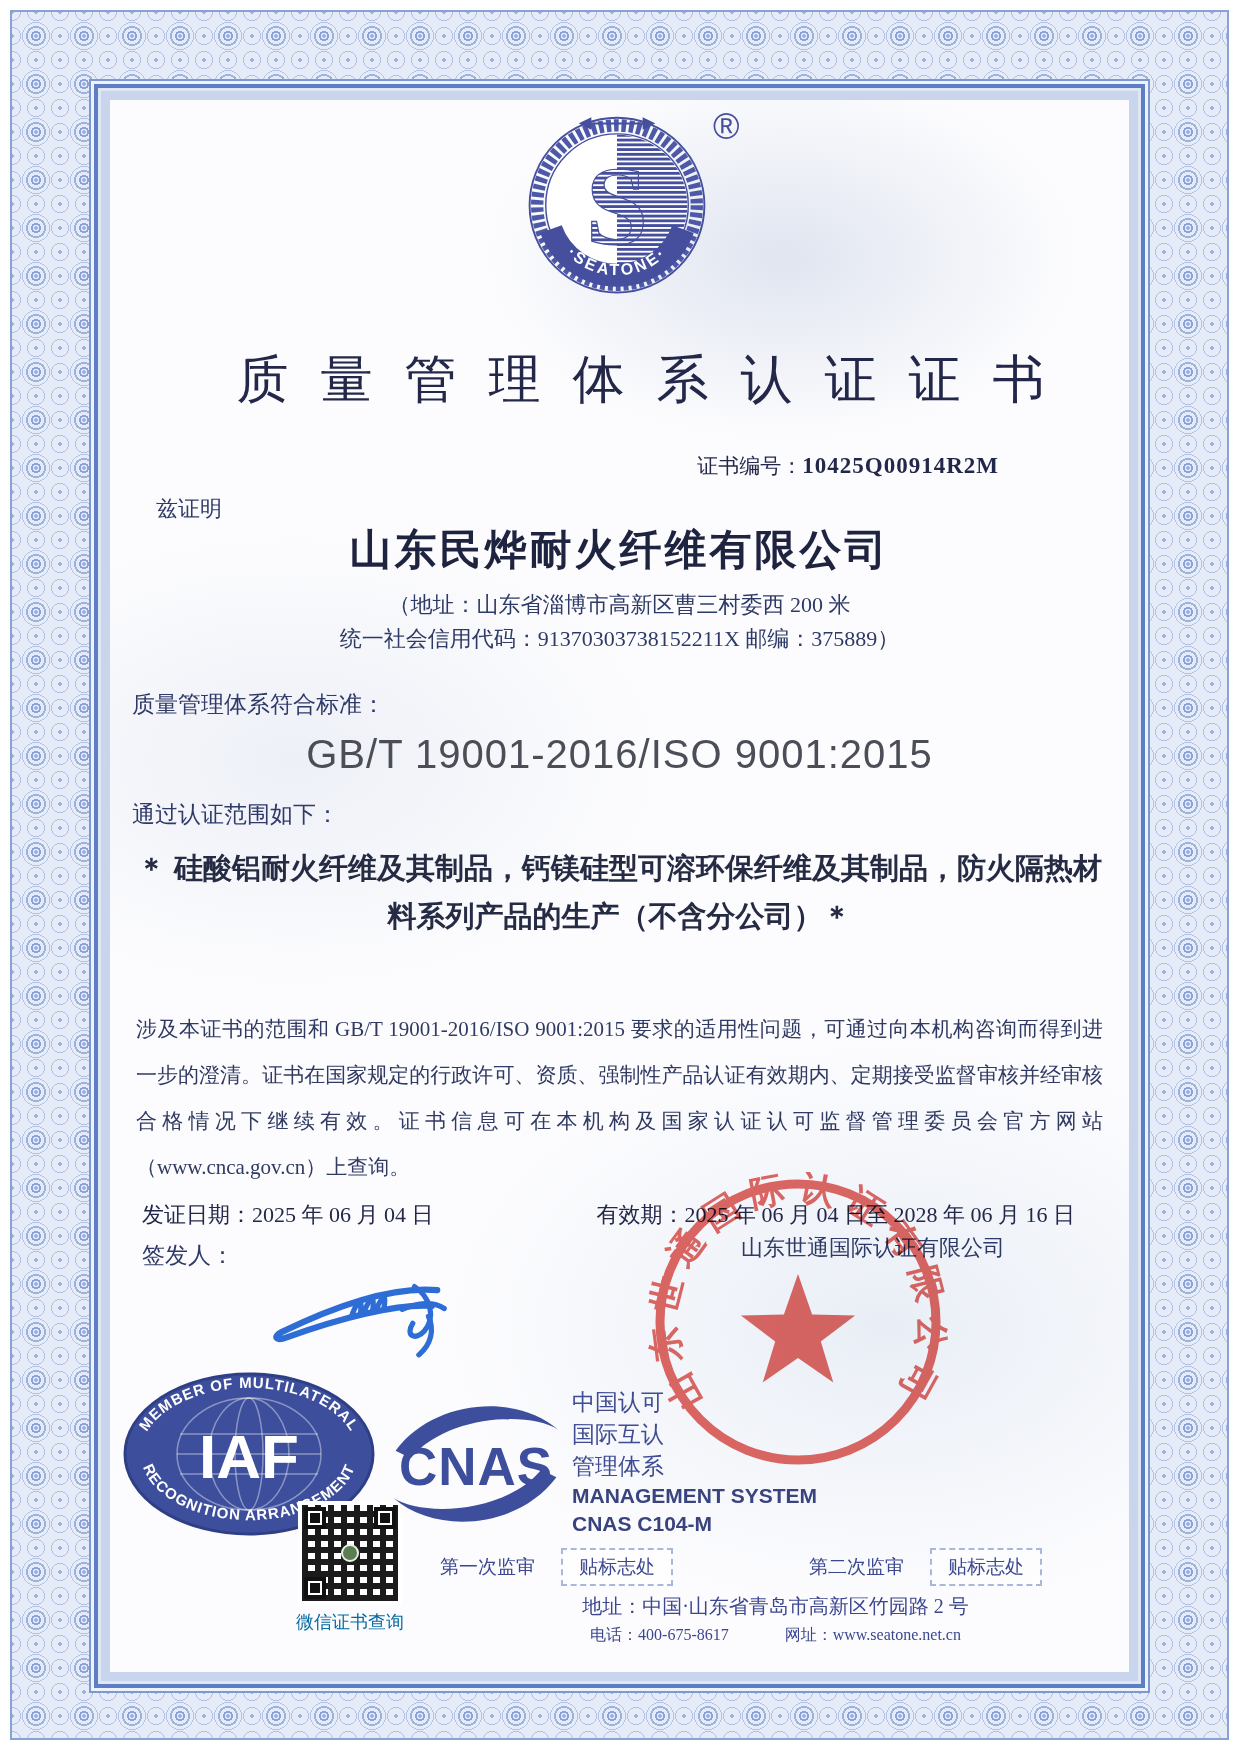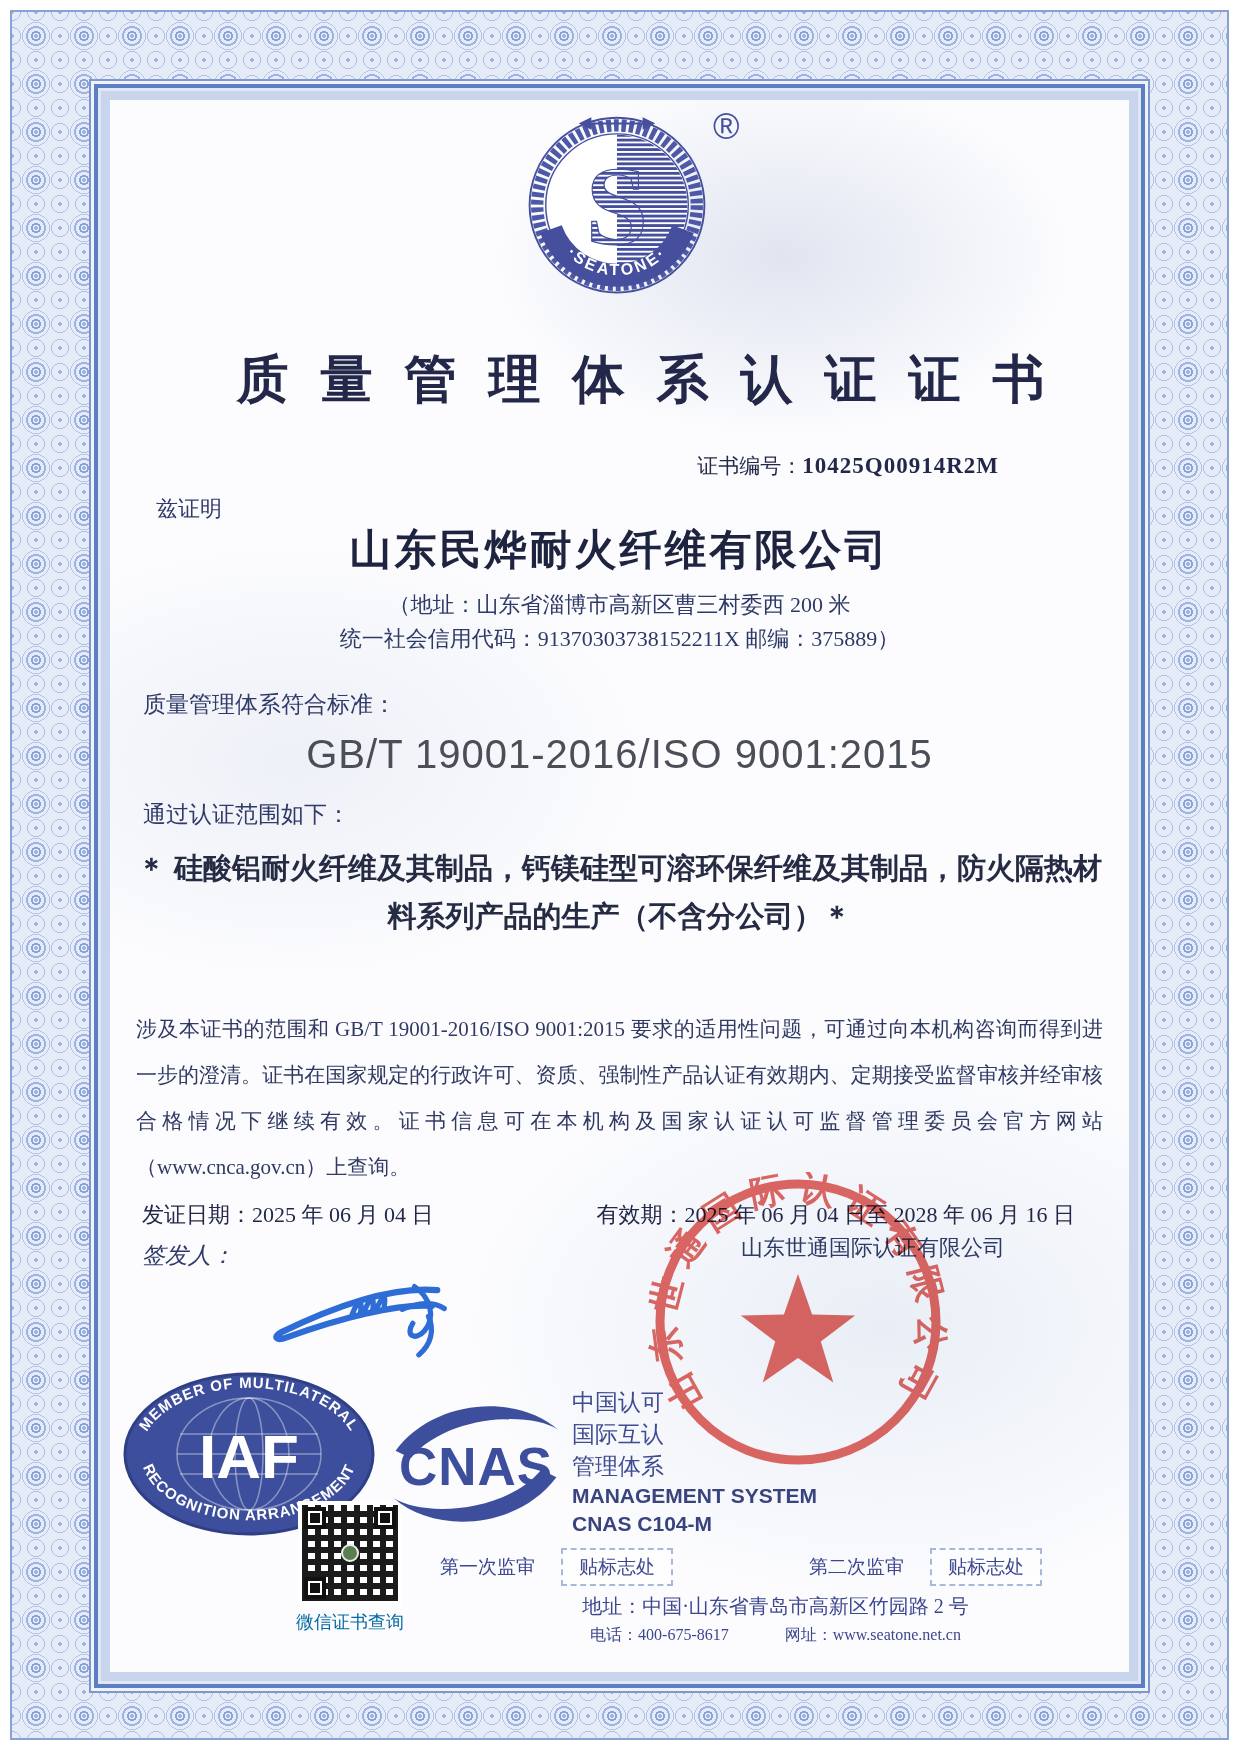--- a/index.html
+++ b/index.html
@@ -20,41 +20,41 @@
       radial-gradient(520px 320px at 18% 42%, #edf0f7 0%, rgba(237,240,247,0) 70%),
       radial-gradient(620px 400px at 76% 78%, #e9eef6 0%, rgba(233,238,246,0) 70%);}
   .inner>*{position:relative;z-index:1;}
 
   
   .logo-wrap{align-self:center;position:relative;width:240px;height:204px;margin-top:6px;}
   .logo-wrap svg{position:absolute;left:22px;top:4px;}
   .rmark{position:absolute;right:0;top:0;font-size:36px;color:#454f9e;font-family:"Liberation Sans",sans-serif;}
 
   
-  .title{margin-top:40px;text-align:center;font-size:52px;font-weight:bold;color:#23284a;
+  .title{margin-top:40px;text-align:center;font-size:52px;font-weight:normal;color:#23284a;
          letter-spacing:32px;padding-left:32px;line-height:1.15;margin-left:42px;}
   .certno{margin-top:42px;text-align:right;padding-right:130px;color:#23284a;font-size:21px;}
   .certno b{font-size:23px;letter-spacing:1px;}
   .certify{margin-top:16px;padding-left:46px;font-size:22px;color:#2f3a68;line-height:26px;}
   .company{margin-top:0;text-align:center;font-size:42px;font-weight:bold;color:#1e2340;letter-spacing:3px;line-height:56px;}
   .addr{margin-top:12px;text-align:center;font-size:22px;color:#2e3a66;line-height:30px;}
   .addr2{margin-top:4px;}
-  .label{padding-left:33px;font-size:23px;color:#2f3a68;line-height:30px;}
+  .label{padding-left:22px;font-size:23px;color:#2f3a68;line-height:30px;}
   .std-label{margin-top:36px;}
   .std{margin-top:10px;text-align:center;font-family:"Liberation Sans","DejaVu Sans",sans-serif;
        font-size:40px;color:#4b4e57;letter-spacing:1px;line-height:48px;}
   .scope-label{margin-top:22px;}
   .scope{margin-top:14px;text-align:center;font-size:29px;font-weight:bold;color:#262b44;
          padding:0 26px;line-height:48px;font-family:"Liberation Sans","DejaVu Sans",sans-serif;}
   .disclaimer{margin-top:66px;padding:0 26px;font-size:21px;color:#303a63;line-height:46px;text-align:justify;}
 
   
   .dates{position:absolute;left:32px;right:54px;top:1100px;display:flex;justify-content:space-between;
          font-size:22px;color:#23284a;}
-  .signer{position:absolute;left:32px;top:1140px;font-size:23px;color:#2f3a68;font-style:italic;}
+  .signer{position:absolute;left:32px;top:1140px;font-size:23px;color:#2f3a68;}
   .signature{position:absolute;left:140px;top:1162px;z-index:6;}
   .issuer{position:absolute;right:124px;top:1133px;font-size:22px;color:#2e3a66;z-index:2;}
   .stamp{position:absolute;left:538px;top:1072px;width:300px;height:300px;z-index:5;
          mix-blend-mode:multiply;opacity:.88;}
 
   
   .iaf{position:absolute;left:8px;top:1268px;}
   .qr{position:absolute;left:192px;top:1405px;width:96px;height:96px;background-color:#fff;
       background-image:
         repeating-linear-gradient(0deg,#1b1b1b 0 6px,transparent 6px 12px),

